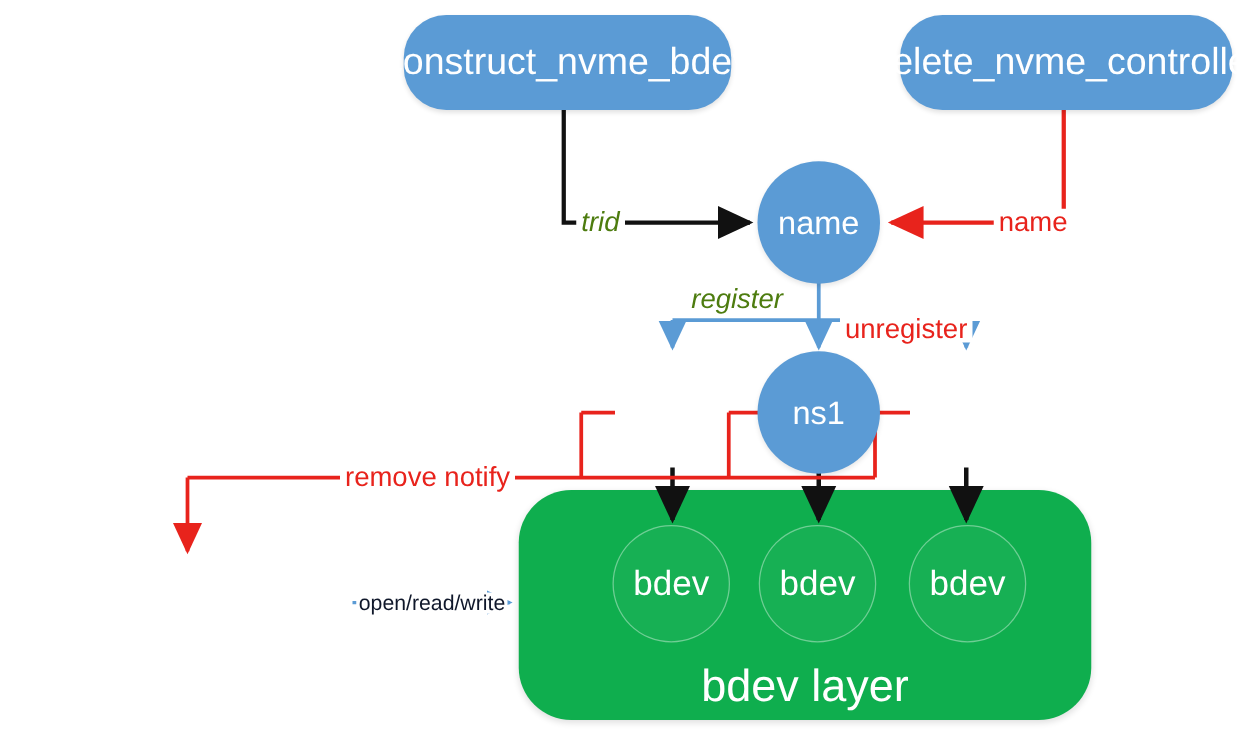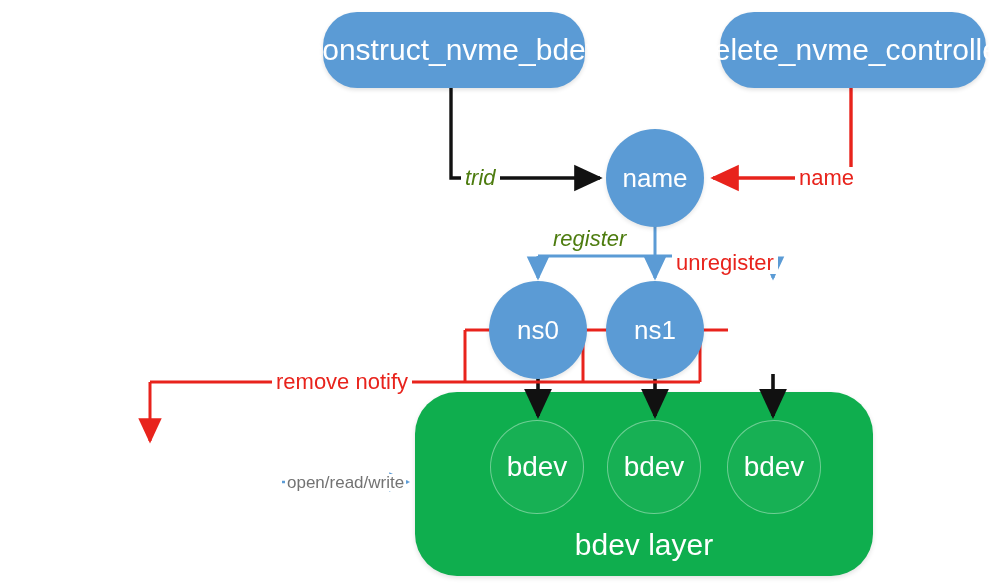--- a/index.html
+++ b/index.html
@@ -60,34 +60,34 @@
     background: rgba(255,255,255,0.035);
     display: flex;
     align-items: center;
     justify-content: center;
     color: #ffffff;
     font-size: 28px;
   }
   .layer-caption {
     position: absolute;
     color: #ffffff;
-    font-size: 30px;
+    font-size: 36px;
     text-align: center;
   }
   .edge-label {
     position: absolute;
     font-size: 22px;
     background: #ffffff;
     padding: 0 4px;
     white-space: nowrap;
     line-height: 1;
   }
   .lbl-black { color: #4d7c0f; font-style: italic; }
   .lbl-red   { color: #e8231c; }
-  .lbl-blue  { color: #737373; }
+  .lbl-blue  { color: #0f172a; }
   .lbl-small { font-size: 17px; padding: 0 2px; }
 </style>
 </head>
 <body>
 
 <div id="canvas">
 
   <div class="green-layer" style="left:415px; top:392px; width:458px; height:184px;"></div>
 
   <div class="bdev-circle" style="left:490px; top:420px; width:92px; height:92px;">
@@ -162,23 +162,20 @@
   </div>
 
   <div class="node rounded-box" style="left:720px; top:12px; width:266px; height:76px;">
     <span>delete_nvme_controller</span>
   </div>
 
   <div class="node circle" style="left:606px; top:129px; width:98px; height:98px;">
     <span>name</span>
   </div>
 
-  <div class="node circle" style="left:489px; top:281px; width:98px; height:98px;">
-    <span>ns0</span>
-  </div>
   <div class="node circle" style="left:606px; top:281px; width:98px; height:98px;">
     <span>ns1</span>
   </div>
 
 
   <div class="edge-label lbl-black" style="left:461px; top:167px;">trid</div>
 
   <div class="edge-label lbl-red" style="left:795px; top:167px;">name</div>
 
   <div class="edge-label lbl-black" style="left:549px; top:228px;">register</div>

